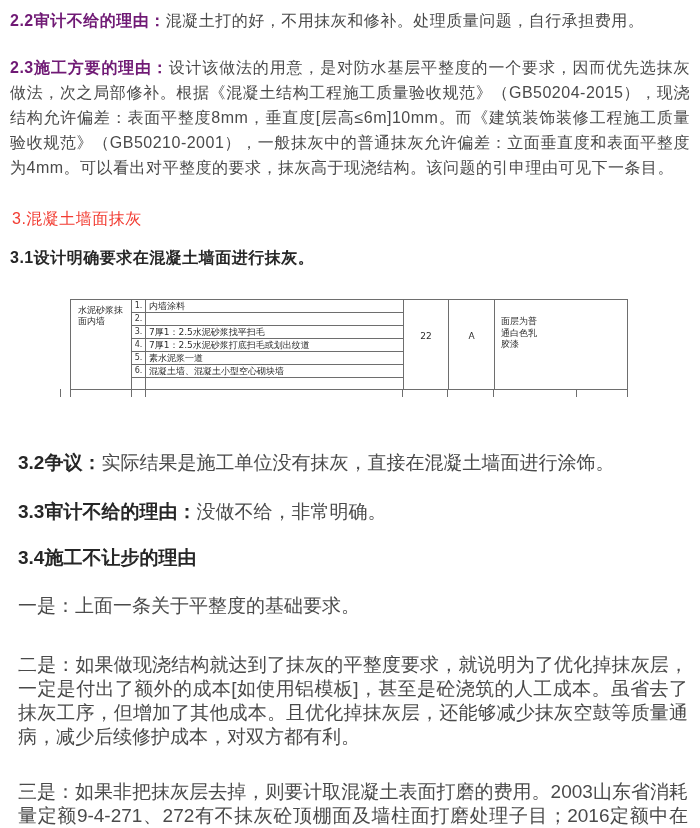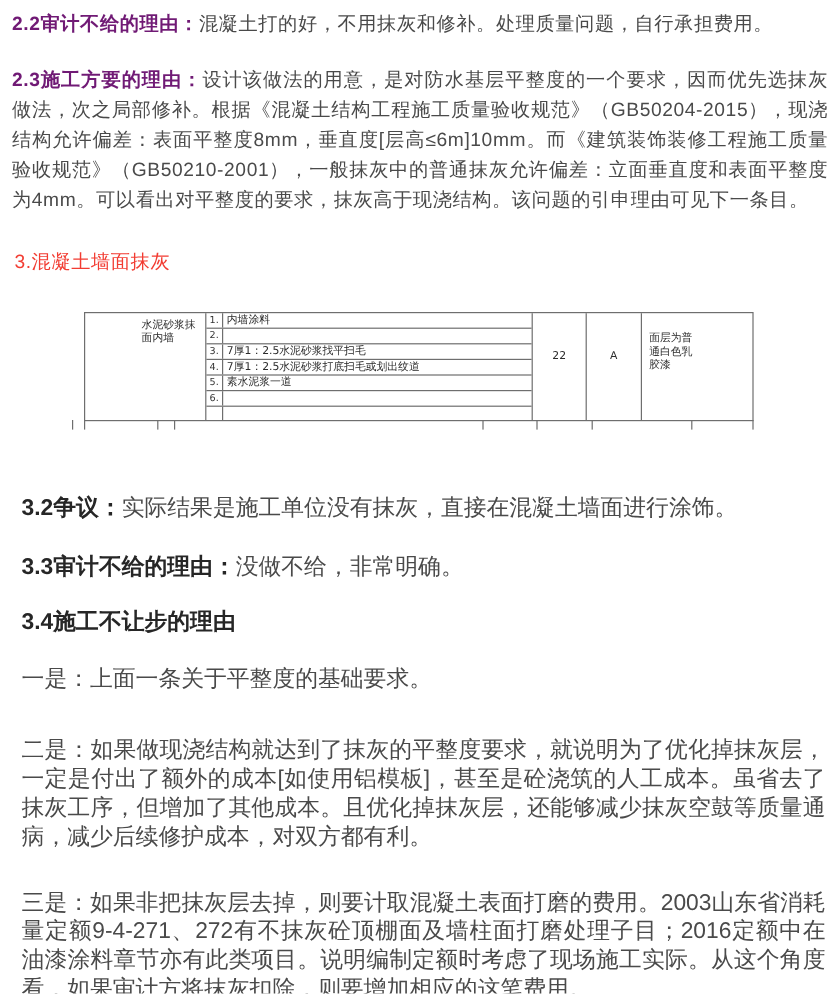--- a/index.html
+++ b/index.html
@@ -38,21 +38,21 @@
   .m-pb{margin-top:35px;}
   .m-pc{margin-top:31px;}
 
   
   .tbl{
     position:relative;box-sizing:border-box;
     margin:29px 0 0 70px;width:558px;height:91px;
     border:1px solid #6e6e6e;
     display:flex;
     font-family:"DejaVu Sans","Liberation Sans",sans-serif;
-    font-size:9px;color:#2b2b2b;justify-content:center;
+    font-size:9px;color:#2b2b2b;
   }
   .tc{box-sizing:border-box;border-right:1px solid #6e6e6e;}
   .tc1{width:61px;padding:5px 2px 0 7px;line-height:11px;}
   .tmid{width:272px;display:flex;flex-direction:column;}
   .trow{display:flex;box-sizing:border-box;height:13px;border-bottom:1px solid #6e6e6e;}
   .trow.last{flex:1;border-bottom:none;}
   .tno{box-sizing:border-box;width:14px;border-right:1px solid #6e6e6e;
        font-size:8px;line-height:12px;text-align:center;color:#333;}
   .tdesc{flex:1;padding-left:3px;font-size:9px;line-height:12px;
          white-space:nowrap;overflow:hidden;}
@@ -72,20 +72,21 @@
 <body>
 
 <div class="doc">
 
   <p class="b1 m-p22"><b>2.2审计不给的理由：</b><span>混凝土打的好，不用抹灰和修补。处理质量问题，自行承担费用。</span></p>
 
   <p class="b1 m-p23"><b>2.3施工方要的理由：</b><span>设计该做法的用意，是对防水基层平整度的一个要求，因而优先选抹灰做法，次之局部修补。根据《混凝土结构工程施工质量验收规范》（GB50204-2015），现浇结构允许偏差：表面平整度8mm，垂直度[层高≤6m]10mm。而《建筑装饰装修工程施工质量验收规范》（GB50210-2001），一般抹灰中的普通抹灰允许偏差：立面垂直度和表面平整度为4mm。可以看出对平整度的要求，抹灰高于现浇结构。该问题的引申理由可见下一条目。</span></p>
 
   <p class="red-heading">3.混凝土墙面抹灰</p>
 
+  <p class="b1 m-p31">3.1设计明确要求在混凝土墙面进行抹灰。</p>
 
   <div class="tbl">
     <div class="tc tc1">水泥砂浆抹面内墙</div>
 
     <div class="tc tmid">
       <div class="trow">
         <span class="tno">1.</span>
         <span class="tdesc">内墙涂料</span>
       </div>
       <div class="trow">
@@ -98,20 +99,21 @@
       <div class="trow">
         <span class="tno">4.</span>
         <span class="tdesc">7厚1：2.5水泥砂浆打底扫毛或划出纹道</span>
       </div>
       <div class="trow">
         <span class="tno">5.</span>
         <span class="tdesc">素水泥浆一道</span>
       </div>
       <div class="trow">
         <span class="tno">6.</span>
+        <span class="tdesc">混凝土墙、混凝土小型空心砌块墙</span>
       </div>
       <div class="trow last">
         <span class="tno"></span>
         <span class="tdesc"></span>
       </div>
     </div>
 
     <div class="tc tc4">22</div>
     <div class="tc tc5">A</div>
 

